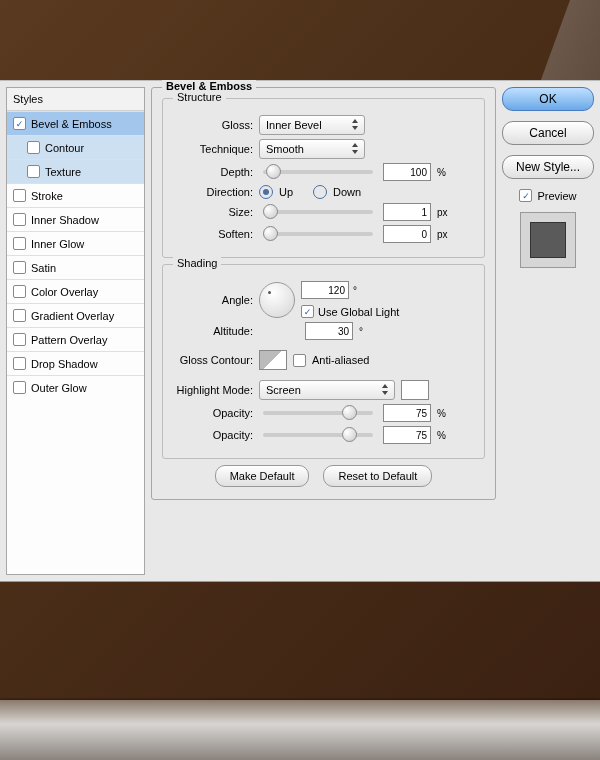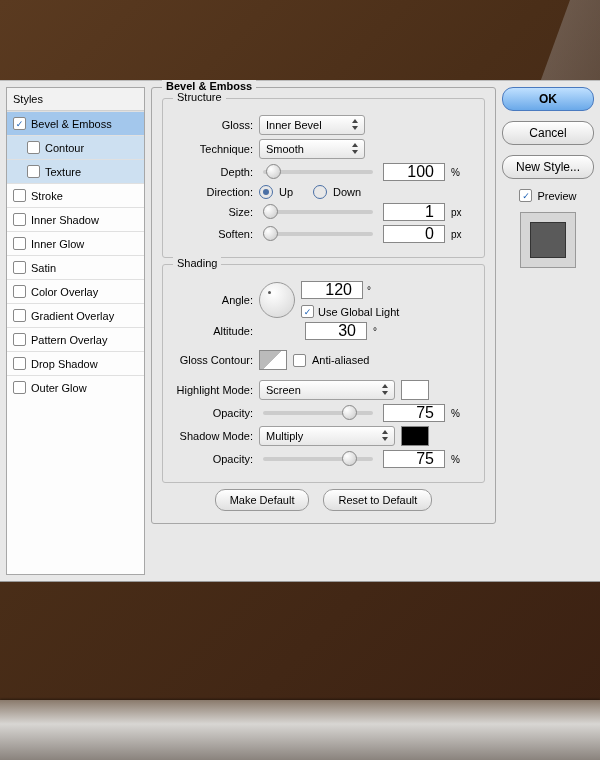--- a/index.html
+++ b/index.html
@@ -23,33 +23,33 @@
 .subfs{border:1px solid #bdbdbd;border-radius:3px;padding:12px 10px 10px 10px;margin-bottom:6px;position:relative}
 .subfs .sublegend{position:absolute;top:-8px;left:10px;background:#e8e8e8;padding:0 4px;font-size:11px}
 .row{display:flex;align-items:center;margin:4px 0;gap:6px}
 .lbl{width:80px;text-align:right;font-size:11px}
 .select{height:18px;border:1px solid #a0a0a0;border-radius:3px;background:linear-gradient(180deg,#fff,#e7e7e7);padding:0 18px 0 6px;font-size:11px;position:relative;min-width:80px;display:inline-flex;align-items:center}
 .select::after{content:"";width:0;height:0;border-left:4px solid transparent;border-right:4px solid transparent;border-top:5px solid #444;position:absolute;right:6px;top:6px}
 .select.updown::before{content:"";width:0;height:0;border-left:3px solid transparent;border-right:3px solid transparent;border-bottom:4px solid #444;position:absolute;right:6px;top:3px}
 .select.updown::after{top:10px;border-top:4px solid #444;border-left:3px solid transparent;border-right:3px solid transparent}
 .slider{flex:1;height:4px;background:#ccc;border-radius:2px;position:relative;margin:0 4px;max-width:110px}
 .thumb{position:absolute;width:13px;height:13px;background:radial-gradient(circle at 4px 4px,#fff,#c8c8c8);border:1px solid #888;border-radius:50%;top:-6px}
-.numfield{width:40px;height:16px;border:1px solid #888;background:#fff;font-size:16px;padding:0 10px;display:inline-flex;align-items:center;justify-content:flex-end}
+.numfield{width:40px;height:16px;border:1px solid #888;background:#fff;font-size:10px;padding:0 3px;display:inline-flex;align-items:center;justify-content:flex-end}
 .unit{font-size:10px}
 .radio{width:12px;height:12px;border:1.5px solid #4a6fa5;border-radius:50%;display:inline-flex;align-items:center;justify-content:center}
 .radio.on::after{content:"";width:6px;height:6px;background:#4a6fa5;border-radius:50%}
 .dial{width:34px;height:34px;border:1px solid #999;border-radius:50%;background:radial-gradient(circle at 13px 10px,#fff,#d4d4d4);position:relative}
 .dial::after{content:"";width:3px;height:3px;background:#555;border-radius:50%;position:absolute;left:8px;top:8px}
 .swatch{width:26px;height:18px;border:1px solid #888;background:linear-gradient(135deg,#bbb 50%,#fff 50%)}
 .swatch.black{background:#000}
 .swatch.white{background:#fff}
 .btn{height:20px;border:1px solid #999;border-radius:10px;background:linear-gradient(180deg,#fff,#e0e0e0);padding:0 14px;font-size:11px;display:inline-flex;align-items:center;justify-content:center}
 .right{width:92px;display:flex;flex-direction:column;gap:10px;align-items:center}
 .rbtn{width:90px;height:22px;border:1px solid #8a8a8a;border-radius:11px;background:linear-gradient(180deg,#fff,#e0e0e0);font-size:12px;display:flex;align-items:center;justify-content:center}
-.rbtn.primary{background:linear-gradient(180deg,#bfe0ff,#6aa9e9);border-color:#4a7abf;font-weight:bold}
+.rbtn.primary{background:linear-gradient(180deg,#bfe0ff,#6aa9e9);border-color:#4a7abf;font-weight:normal}
 .preview-ck{display:flex;align-items:center;gap:5px;font-size:11px}
 .preview-box{width:54px;height:54px;border:1px solid #999;background:#d6d6d6;display:flex;align-items:center;justify-content:center}
 .preview-inner{width:34px;height:34px;background:#5a5a5a;border:1px solid #333}
 .bottom-btns{display:flex;gap:14px;justify-content:center;margin-top:4px}
 </style>
 </head>
 <body>
 
 <div class="bg"></div>
 <div class="bar-bottom"></div>
@@ -198,27 +198,20 @@
             </div>
           <div class="row">
               <span class="lbl">Opacity:</span>
               <span class="slider">
                 <span class="thumb" style="left:72%"></span>
               </span>
               <span class="numfield">75</span>
               <span class="unit">%</span>
             </div>
           <div class="row">
-              <span class="lbl">Shadow Mode:</span>
-              <span class="select updown" style="min-width:110px">
-                <span>Multiply</span>
-              </span>
-              <span class="swatch black"></span>
-            </div>
-          <div class="row">
               <span class="lbl">Opacity:</span>
               <span class="slider">
                 <span class="thumb" style="left:72%"></span>
               </span>
               <span class="numfield">75</span>
               <span class="unit">%</span>
             </div>
         </div>
 
         <div class="bottom-btns">

